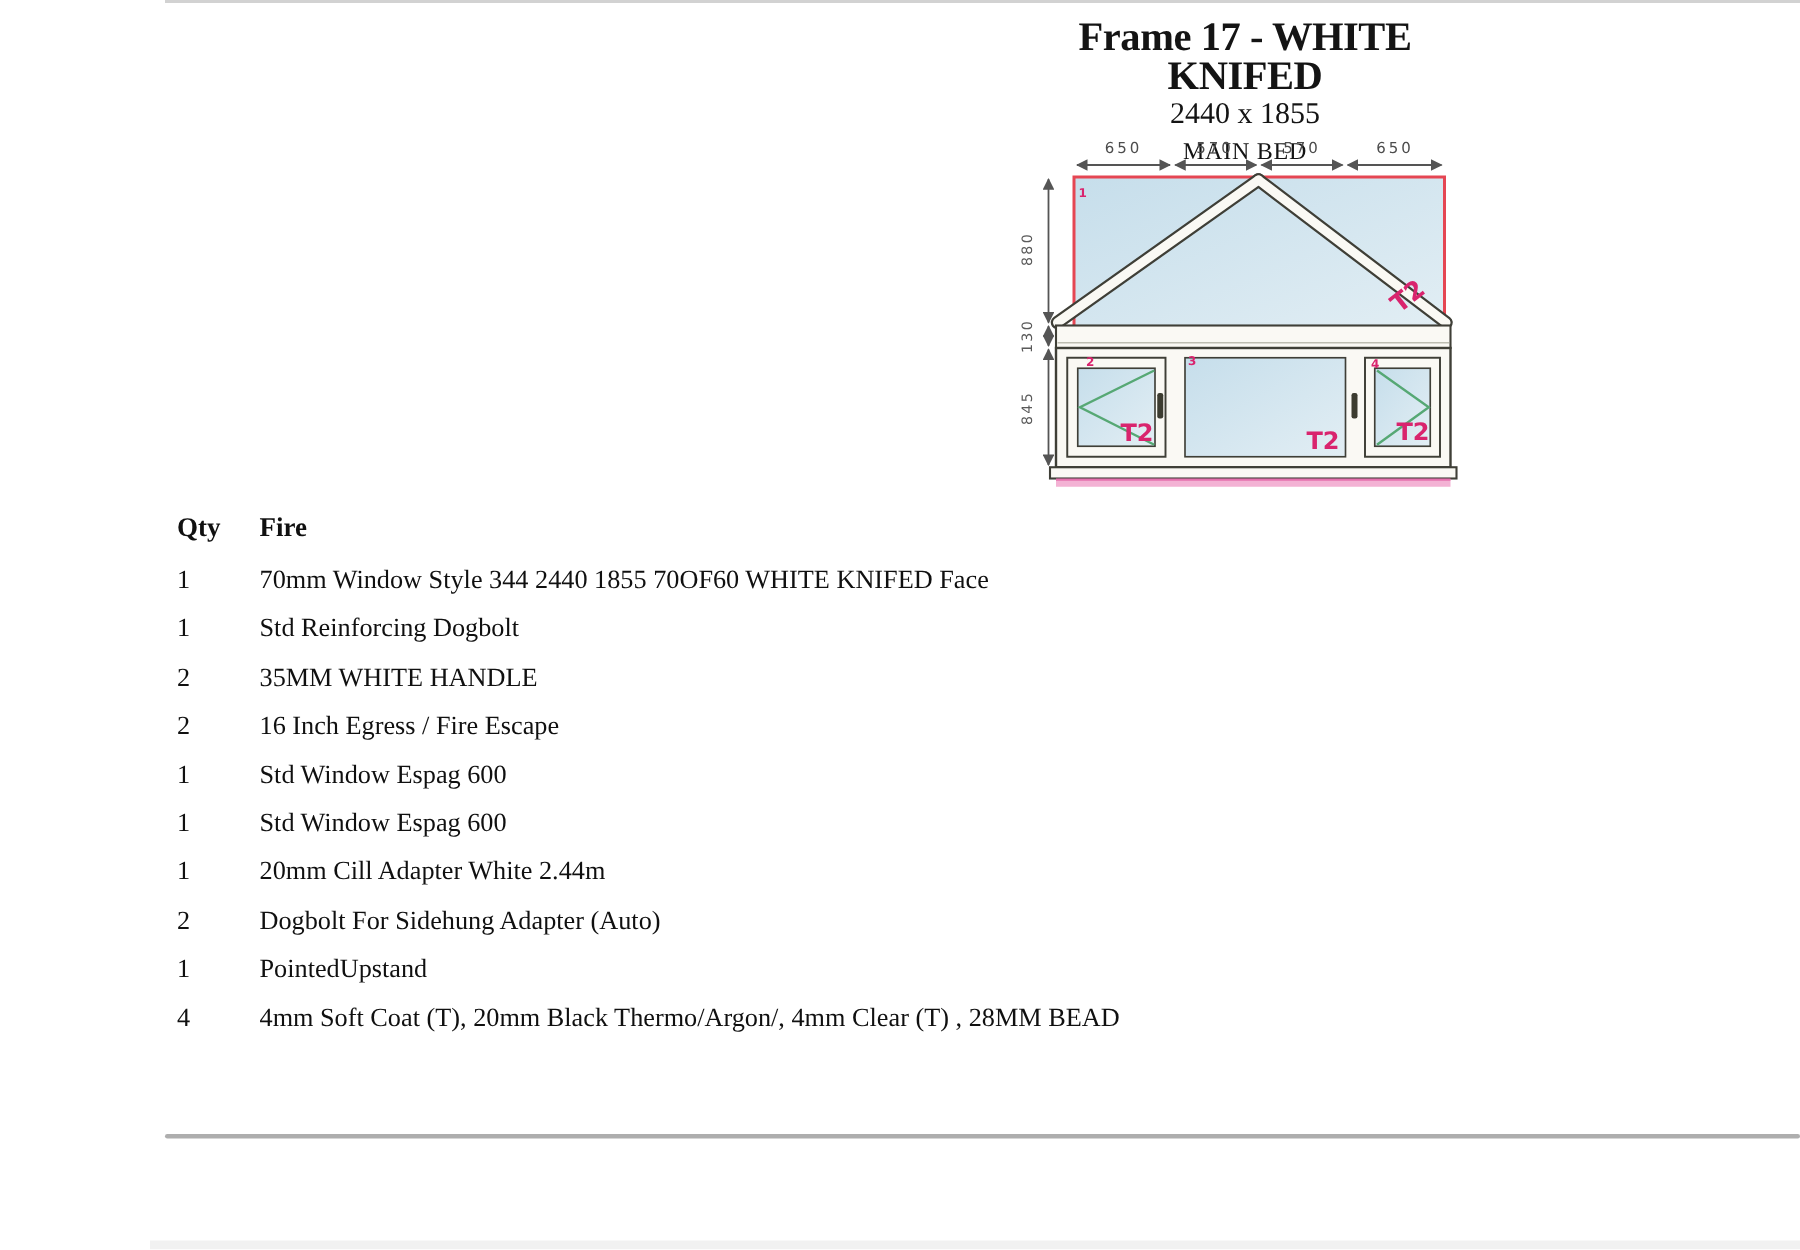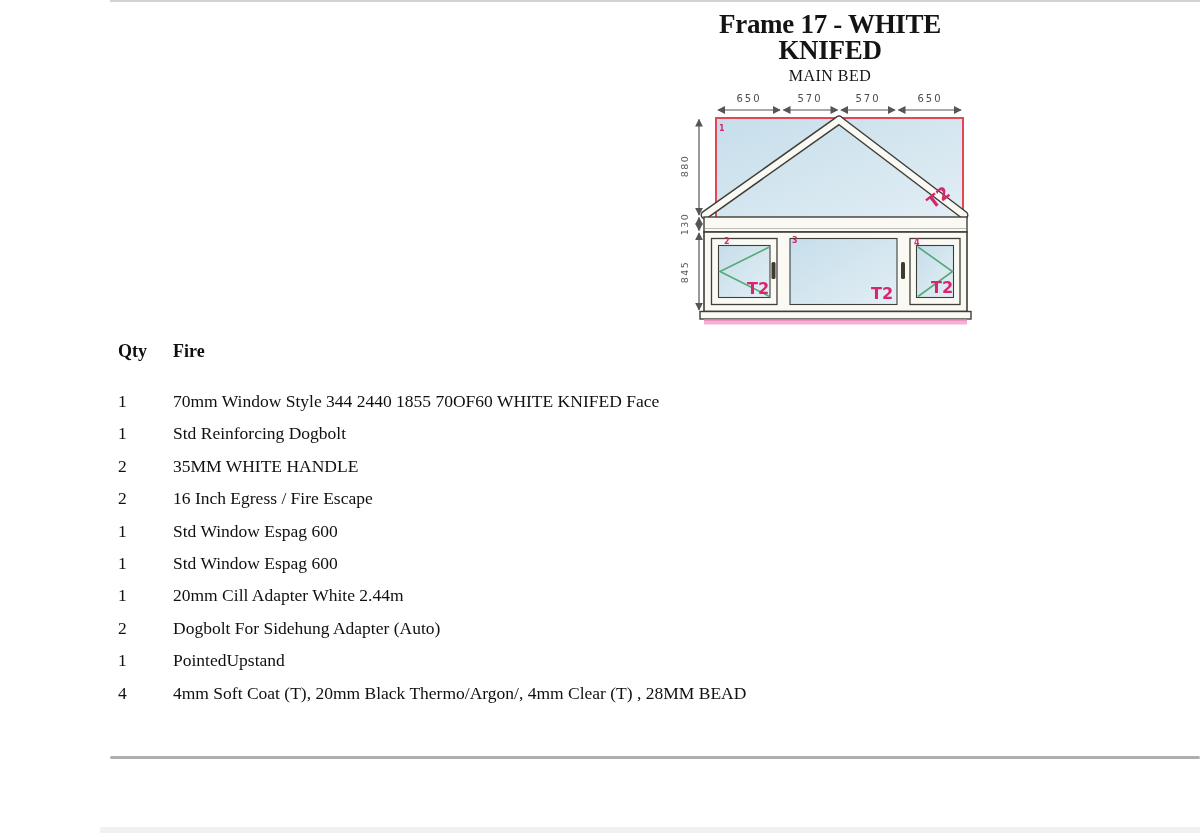--- a/index.html
+++ b/index.html
@@ -30,34 +30,35 @@
   .titleblock .title   { font-size:27px; font-weight:bold; letter-spacing:-0.3px; }
   .titleblock .subtitle{ font-size:20px; }
   .titleblock .location{ font-size:16px; letter-spacing:0.5px; }
   .drawing {
     position:absolute; left:680px; top:86px; width:305px; height:252px;
   }
   .parts {
     position:absolute; left:118px; top:341px; width:660px;
     font-size:17.5px; color:#101010;
   }
-  .phead { display:flex; font-weight:bold; font-size:18px; margin-bottom:27px; }
+  .phead { display:flex; font-weight:bold; font-size:18px; margin-bottom:12px; }
   .phead .qcol { width:55px; }
   .prow  { display:flex; align-items:center; line-height:25px; margin-bottom:7.4px; }
   .prow .qcol  { width:55px; align-self:center; }
   .prow .icol  { width:600px; }
   svg text { font-family:"DejaVu Sans", sans-serif; }
 </style>
 </head>
 <body>
 
 <div class="topline"></div>
 
 <div class="titleblock">
   <div class="title">Frame 17 - WHITE KNIFED</div>
+  <div class="subtitle">2440 x 1855</div>
   <div class="location">MAIN BED</div>
 </div>
 
 <div class="drawing">
 <svg width="305" height="252" viewBox="0 0 305 252">
   <defs>
     <linearGradient id="glass" x1="0" y1="0" x2="1" y2="1">
       <stop offset="0" stop-color="#c6deeb"></stop>
       <stop offset="1" stop-color="#e2eef4"></stop>
     </linearGradient>

